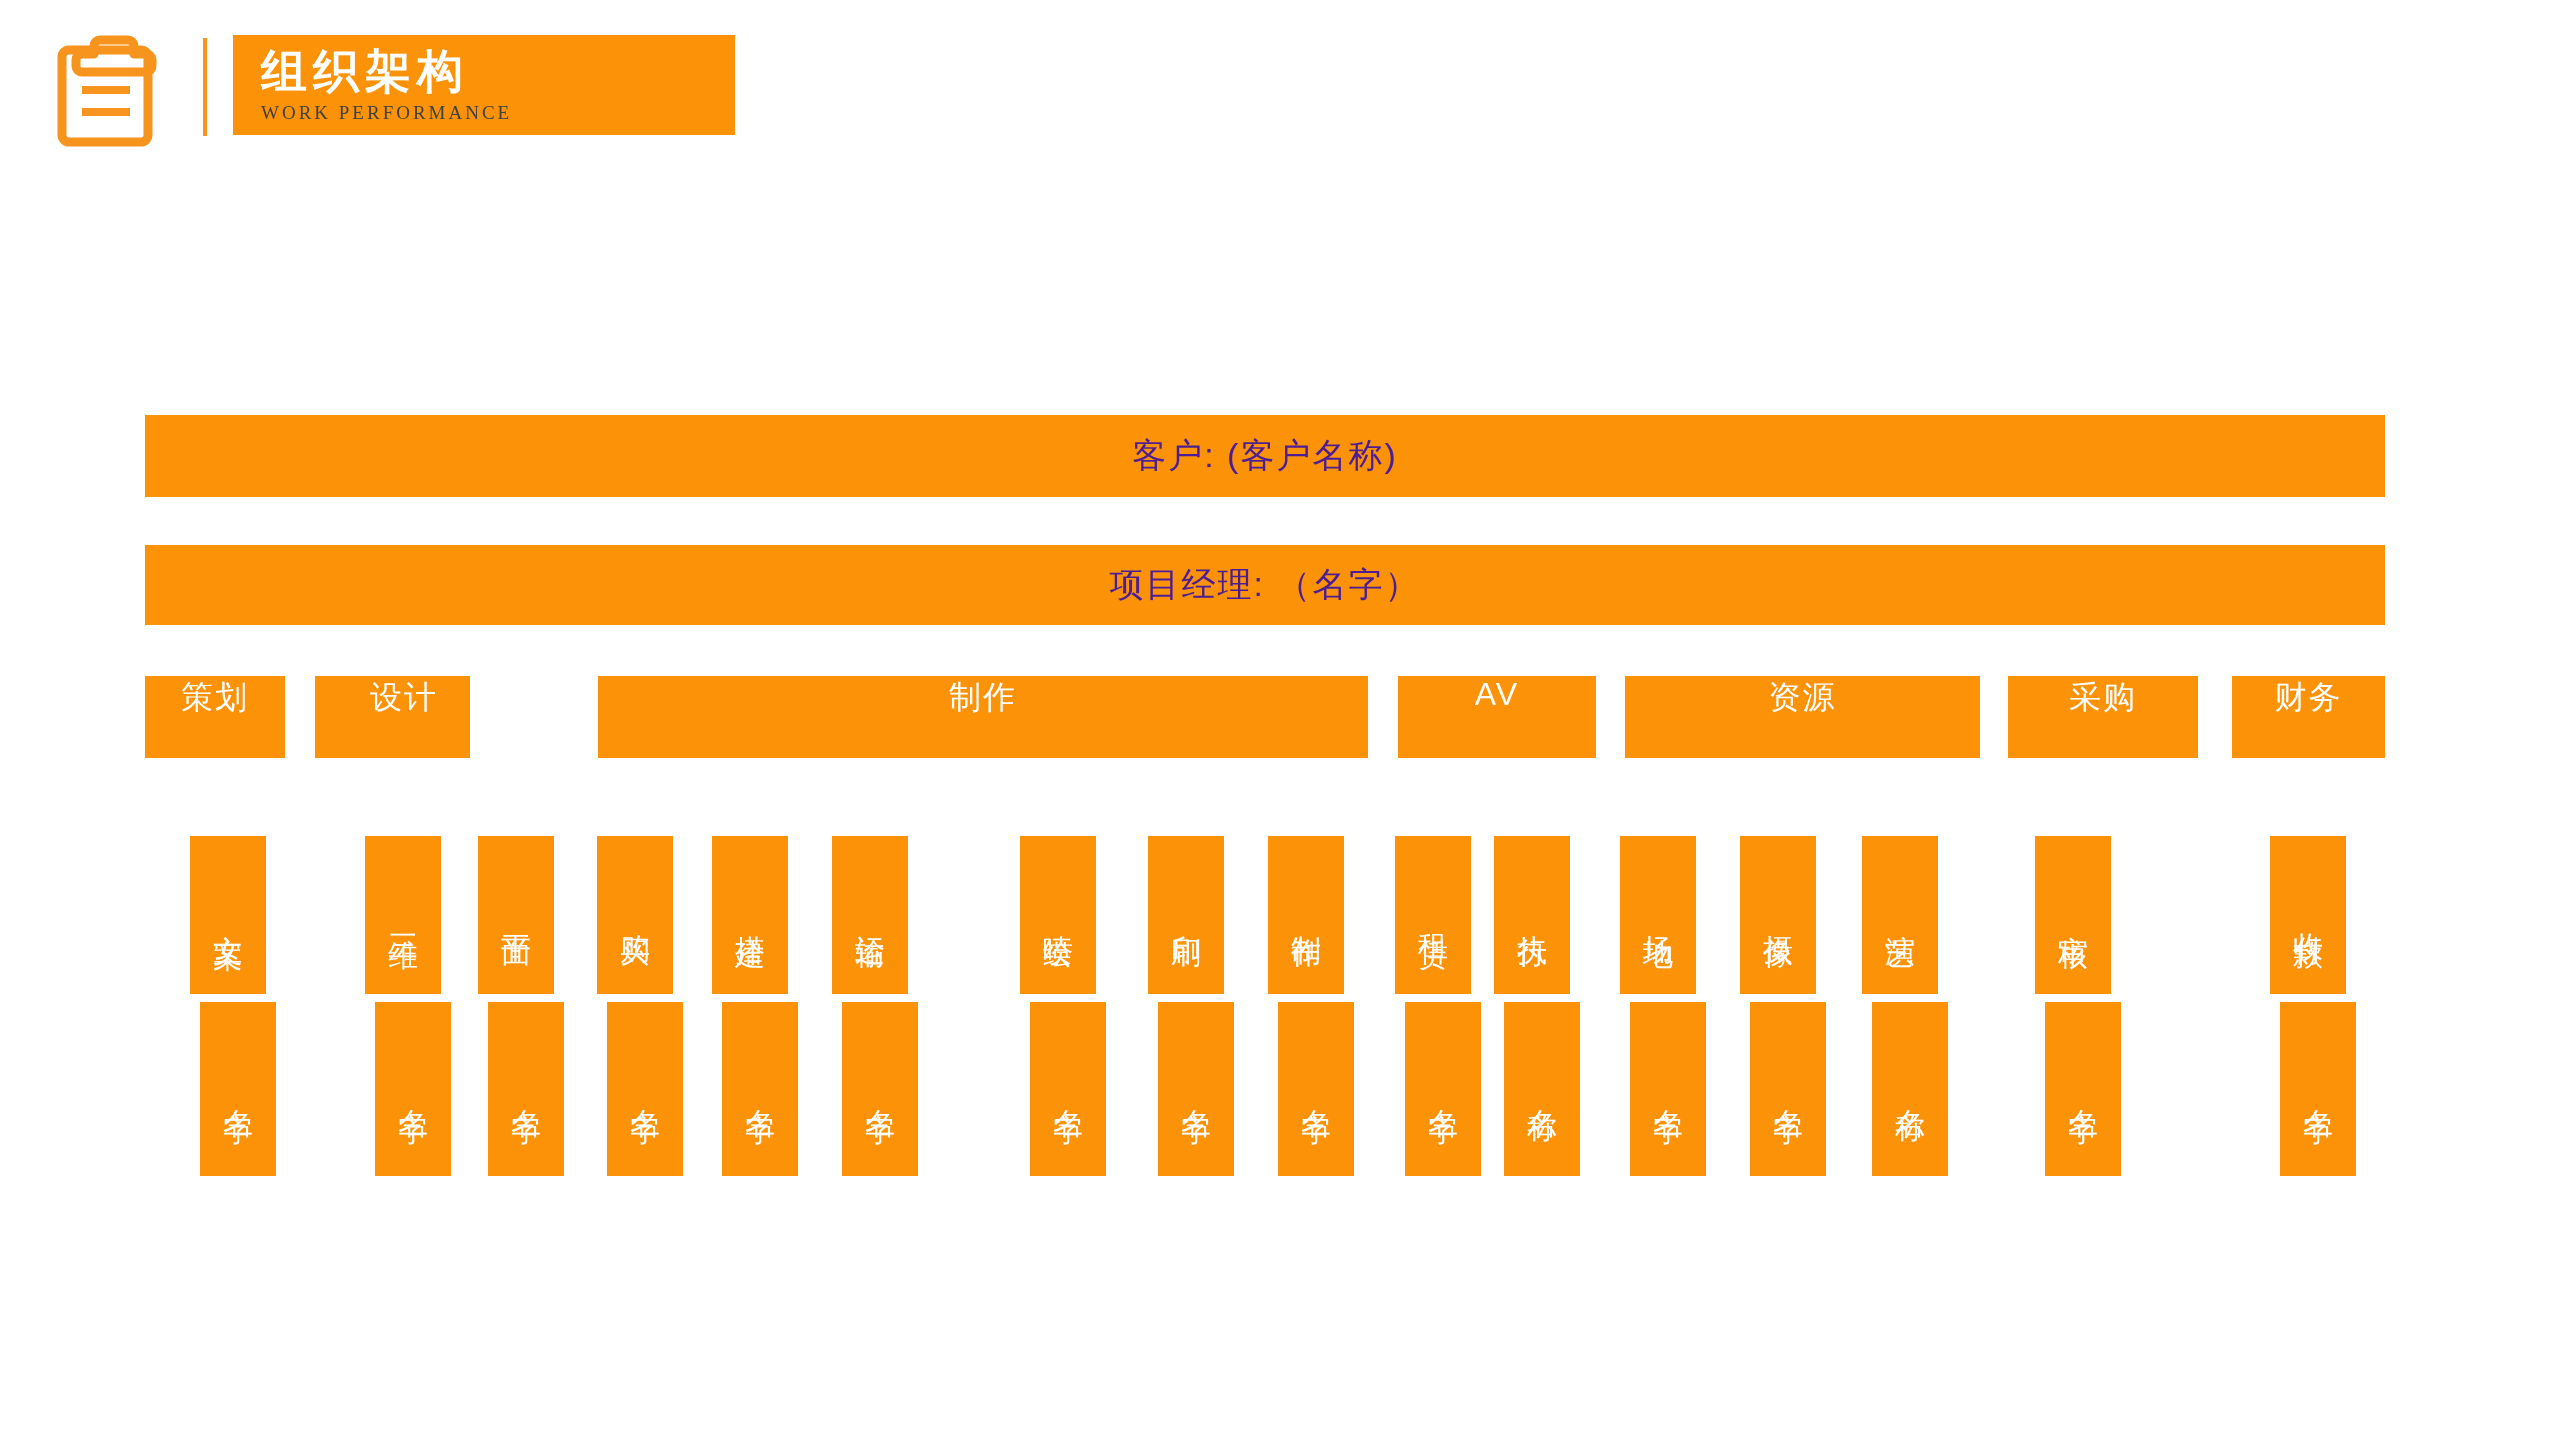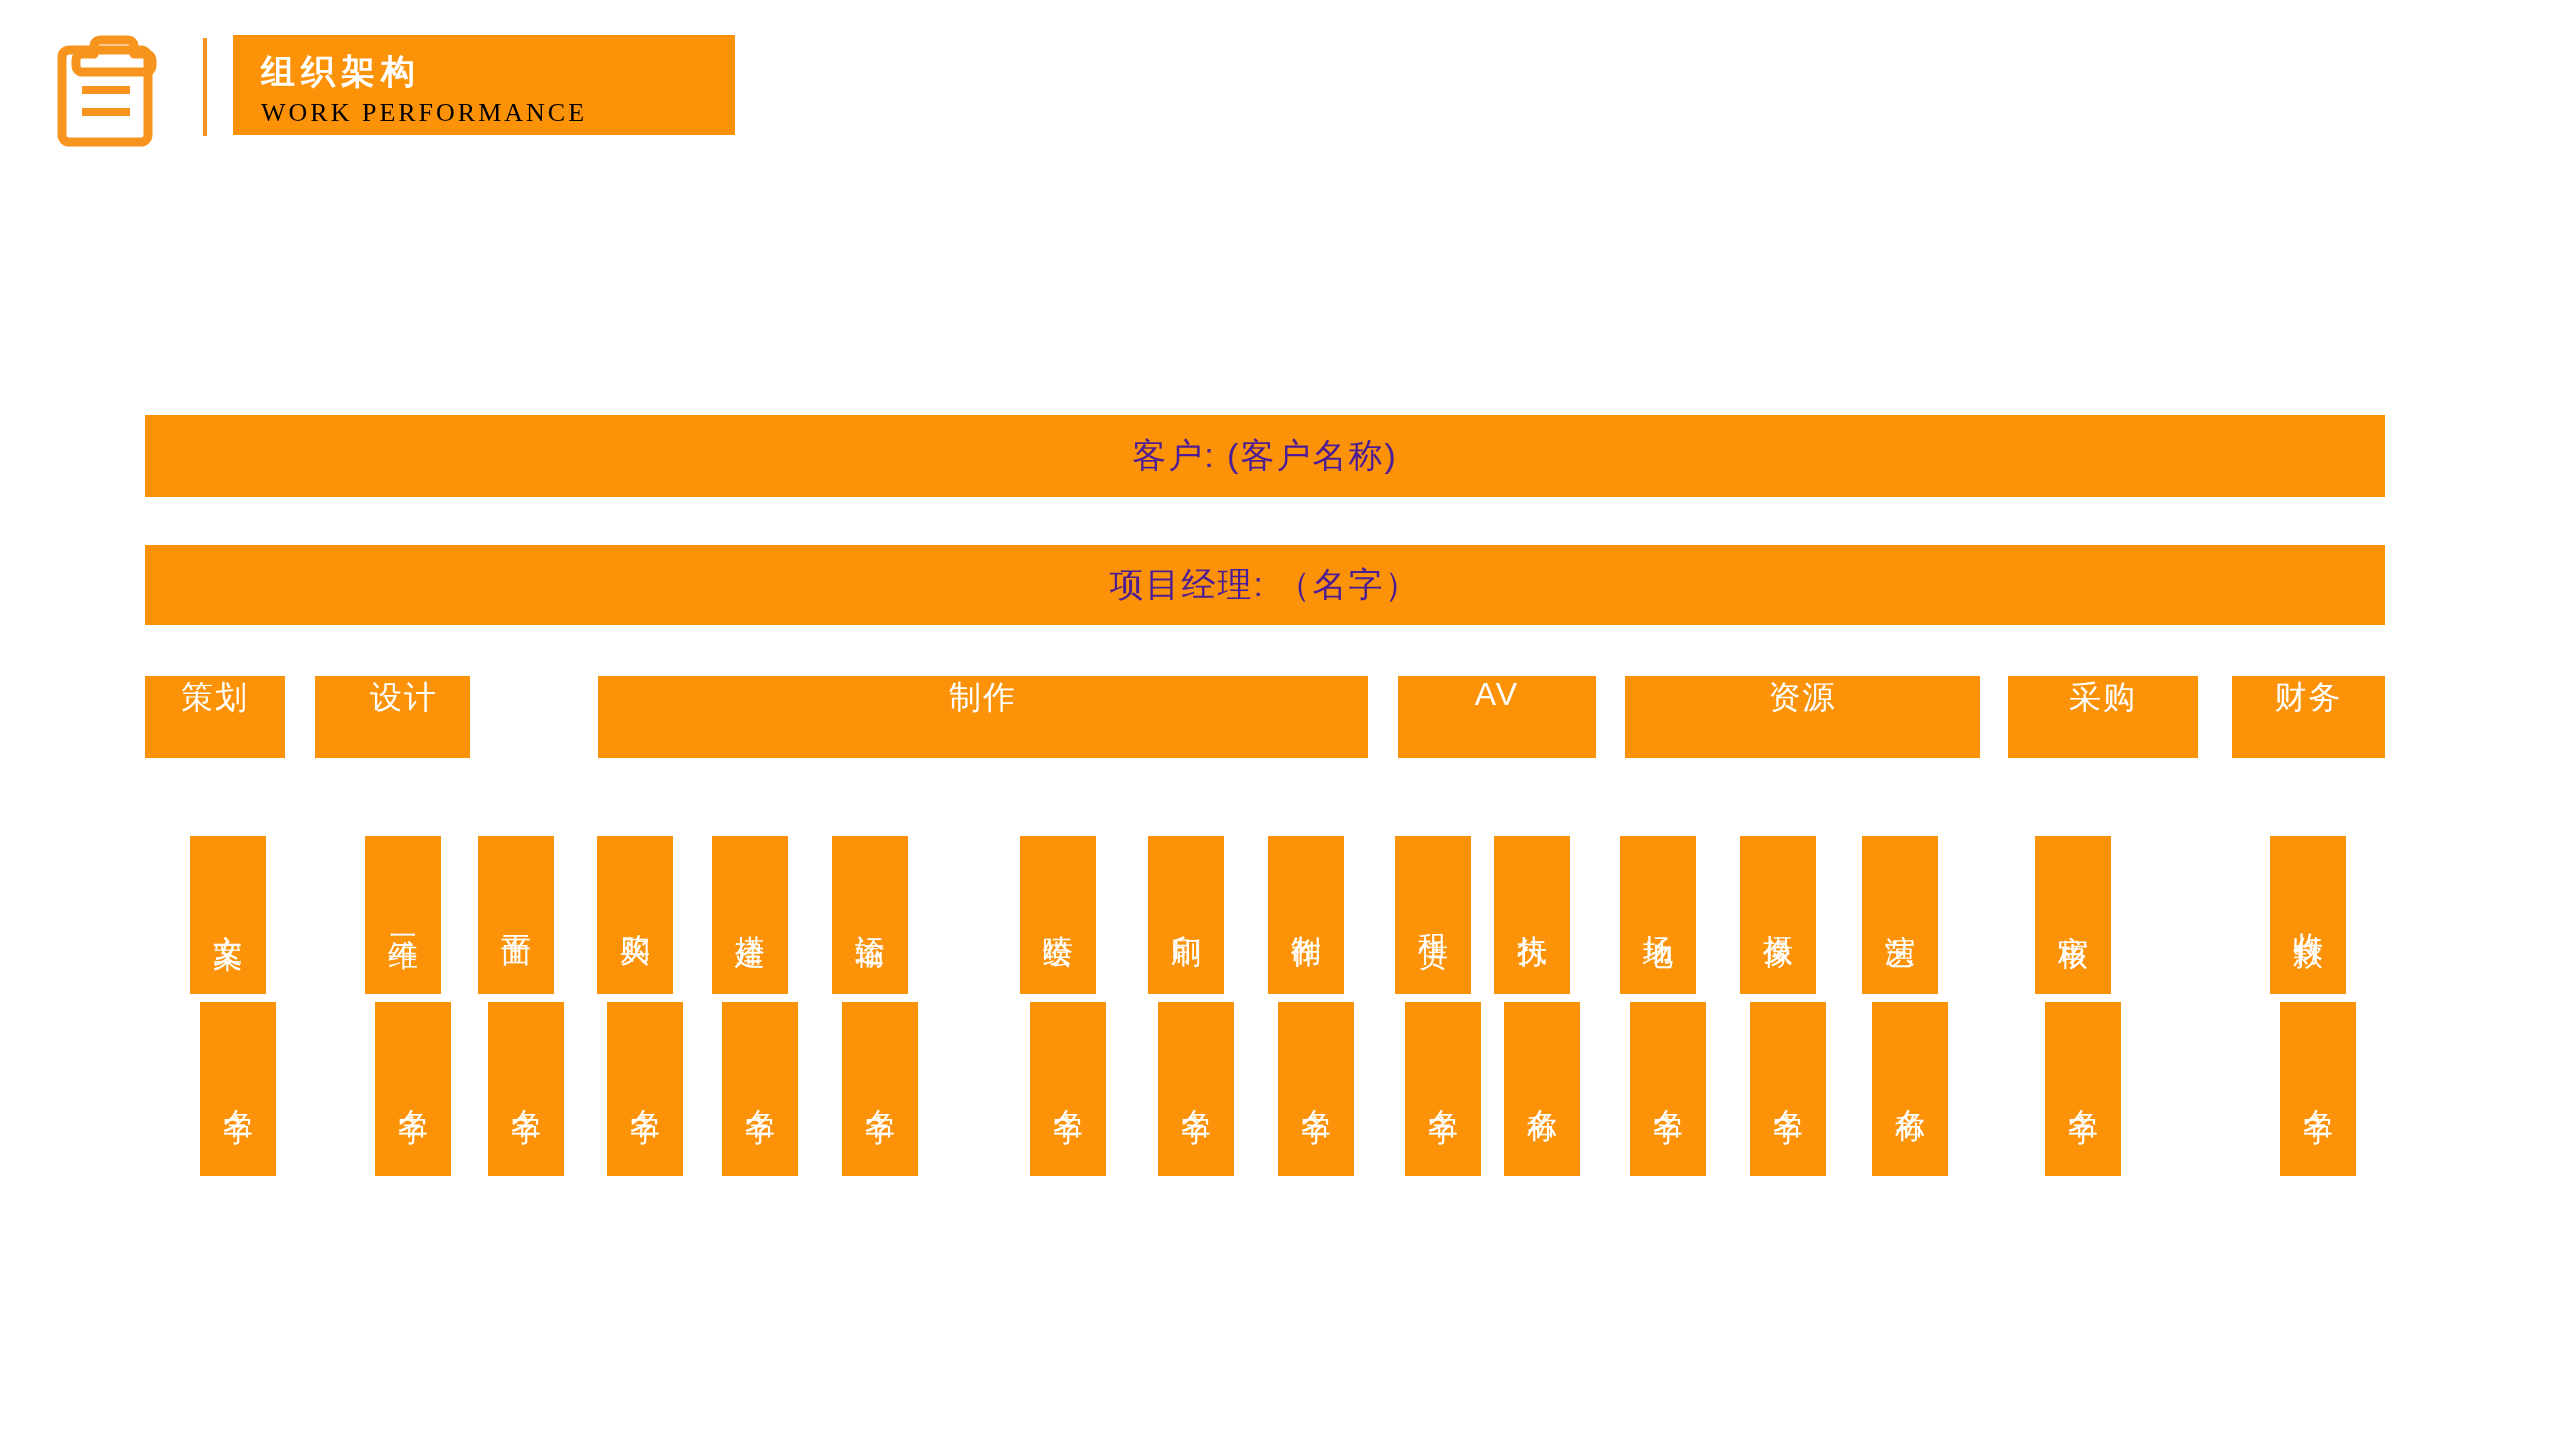--- a/index.html
+++ b/index.html
@@ -21,26 +21,26 @@
     width:4px; height:98px; background:#F7941E;
   }
 
   #title-block{
     position:absolute; left:233px; top:35px;
     width:502px; height:100px;
     background:#FB9208;
     padding:8px 0 0 28px;
   }
   #title-cn{
-    color:#ffffff; font-size:34px; font-weight:bold;
+    color:#ffffff; font-size:46px; font-weight:bold;
     letter-spacing:6px; line-height:56px;
     white-space:nowrap;
   }
   #title-en{
-    color:#000000; font-size:26px; font-weight:normal;
+    color:#404040; font-size:19px; font-weight:normal;
     letter-spacing:3px; line-height:28px;
     font-family:"Liberation Serif","DejaVu Serif",serif;
     white-space:nowrap;
   }
 
   
   .wide-bar{
     position:absolute; left:145px; width:2240px;
     background:#FB9208;
     color:#4c1d95;

